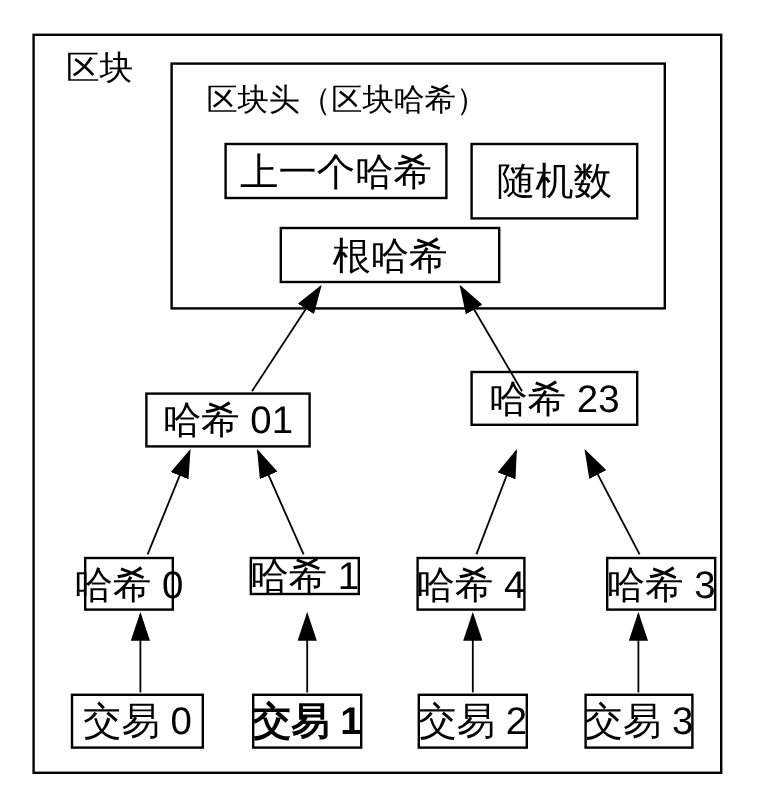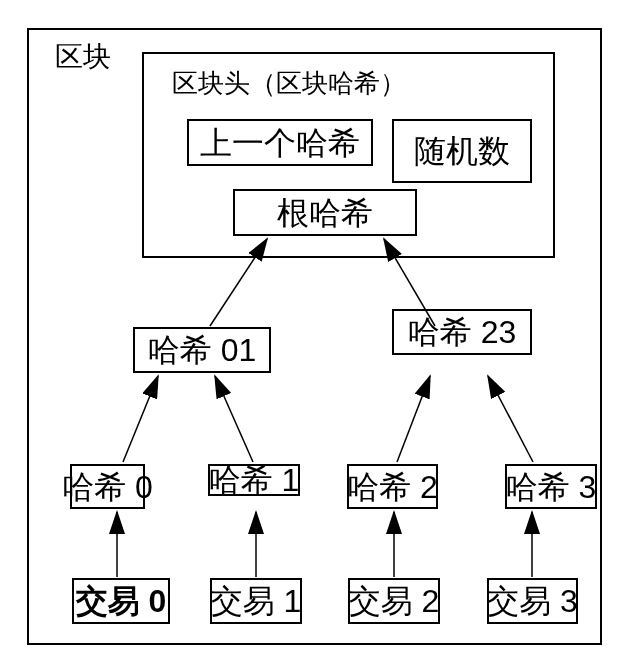--- a/index.html
+++ b/index.html
@@ -64,28 +64,28 @@
     position: absolute;
     left: 172px; top: 70px;
     font-size: 26px;
     line-height: 1;
     z-index: 2;
     white-space: nowrap;
   }
   .b-prev   { left: 187px; top: 119px; width: 186px; height: 47px; }
   .b-nonce  { left: 392px; top: 119px; width: 140px; height: 64px; }
   .b-root   { left: 233px; top: 189px; width: 184px; height: 47px; }
-  .b-hash01 { left: 133px; top: 327px; width: 138px; height: 46px; }
+  .b-hash01 { left: 121px; top: 327px; width: 138px; height: 46px; }
   .b-hash23 { left: 392px; top: 309px; width: 140px; height: 46px; }
   .b-hash0  { left:  70px; top: 464px; width:  75px; height: 45px; }
   .b-hash1  { left: 208px; top: 464px; width:  92px; height: 32px; }
   .b-hash2  { left: 347px; top: 464px; width:  91px; height: 45px; }
   .b-hash3  { left: 485px; top: 464px; width:  92px; height: 45px; margin-left: 20px; }
-  .b-tx0    { left:  72px; top: 578px; width:  98px; height: 46px; font-weight: bold; }
-  .b-tx1    { left: 210px; top: 578px; width:  92px; height: 46px; }
+  .b-tx0    { left:  59px; top: 578px; width:  111px; height: 46px; }
+  .b-tx1    { left: 210px; top: 578px; width:  92px; height: 46px; font-weight: bold; }
   .b-tx2    { left: 348px; top: 578px; width:  92px; height: 46px; }
   .b-tx3    { left: 487px; top: 578px; width:  91px; height: 46px; }
 </style>
 </head>
 <body>
 
 <div class="canvas">
 
   <svg class="arrow-layer" viewBox="0 0 640 658" xmlns="http://www.w3.org/2000/svg">
     <defs>
@@ -135,21 +135,21 @@
 
   <div class="box b-hash0">
     <span>哈希 0</span>
   </div>
 
   <div class="box b-hash1">
     <span>哈希 1</span>
   </div>
 
   <div class="box b-hash2">
-    <span>哈希 2</span>
+    <span>哈希 4</span>
   </div>
 
   <div class="box b-hash3">
     <span>哈希 3</span>
   </div>
 
   <div class="box b-tx0">
     <span>交易 0</span>
   </div>
 

